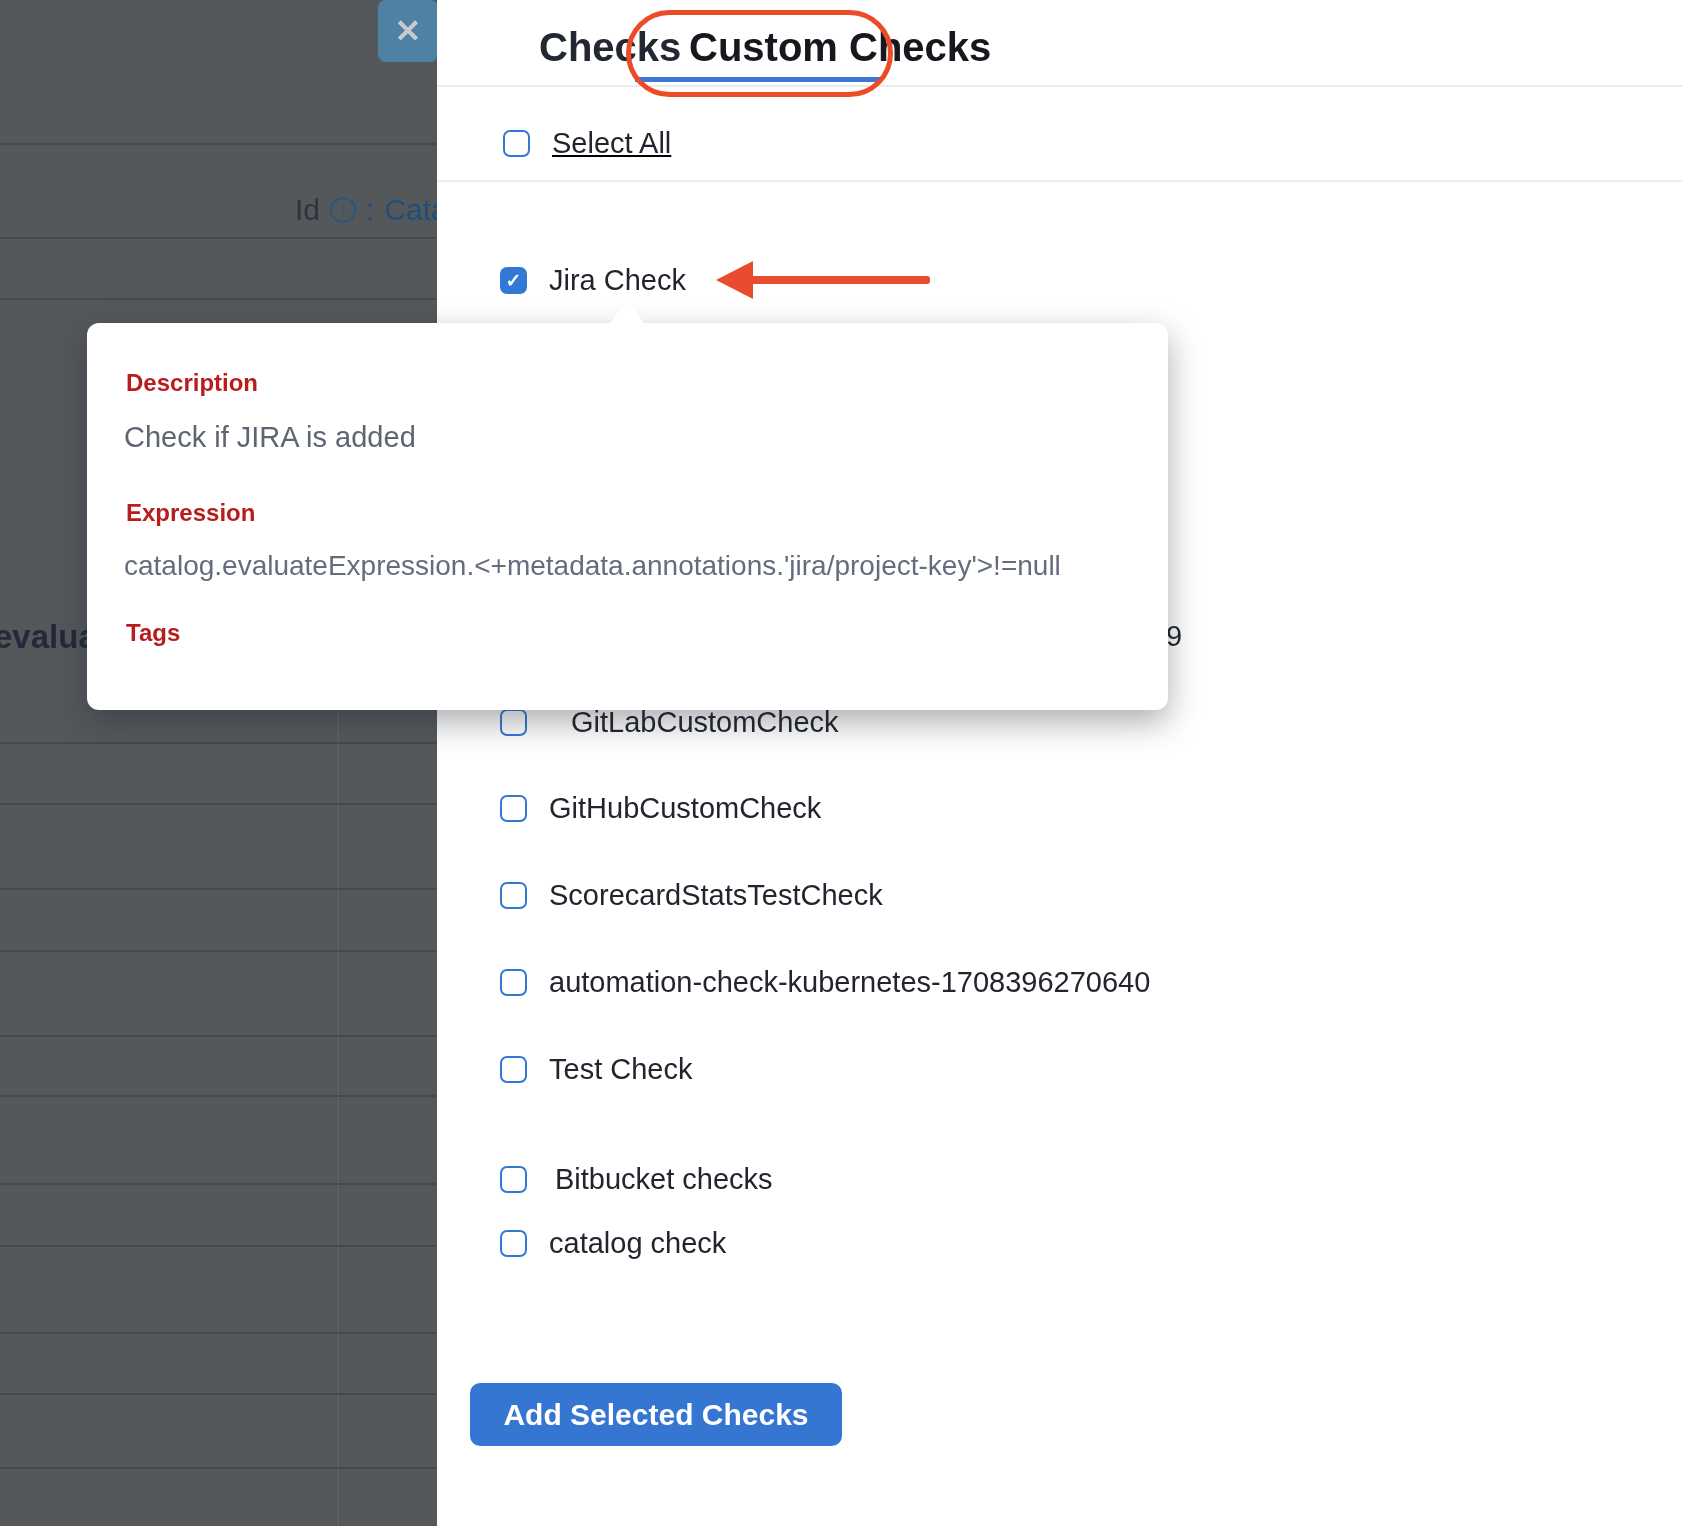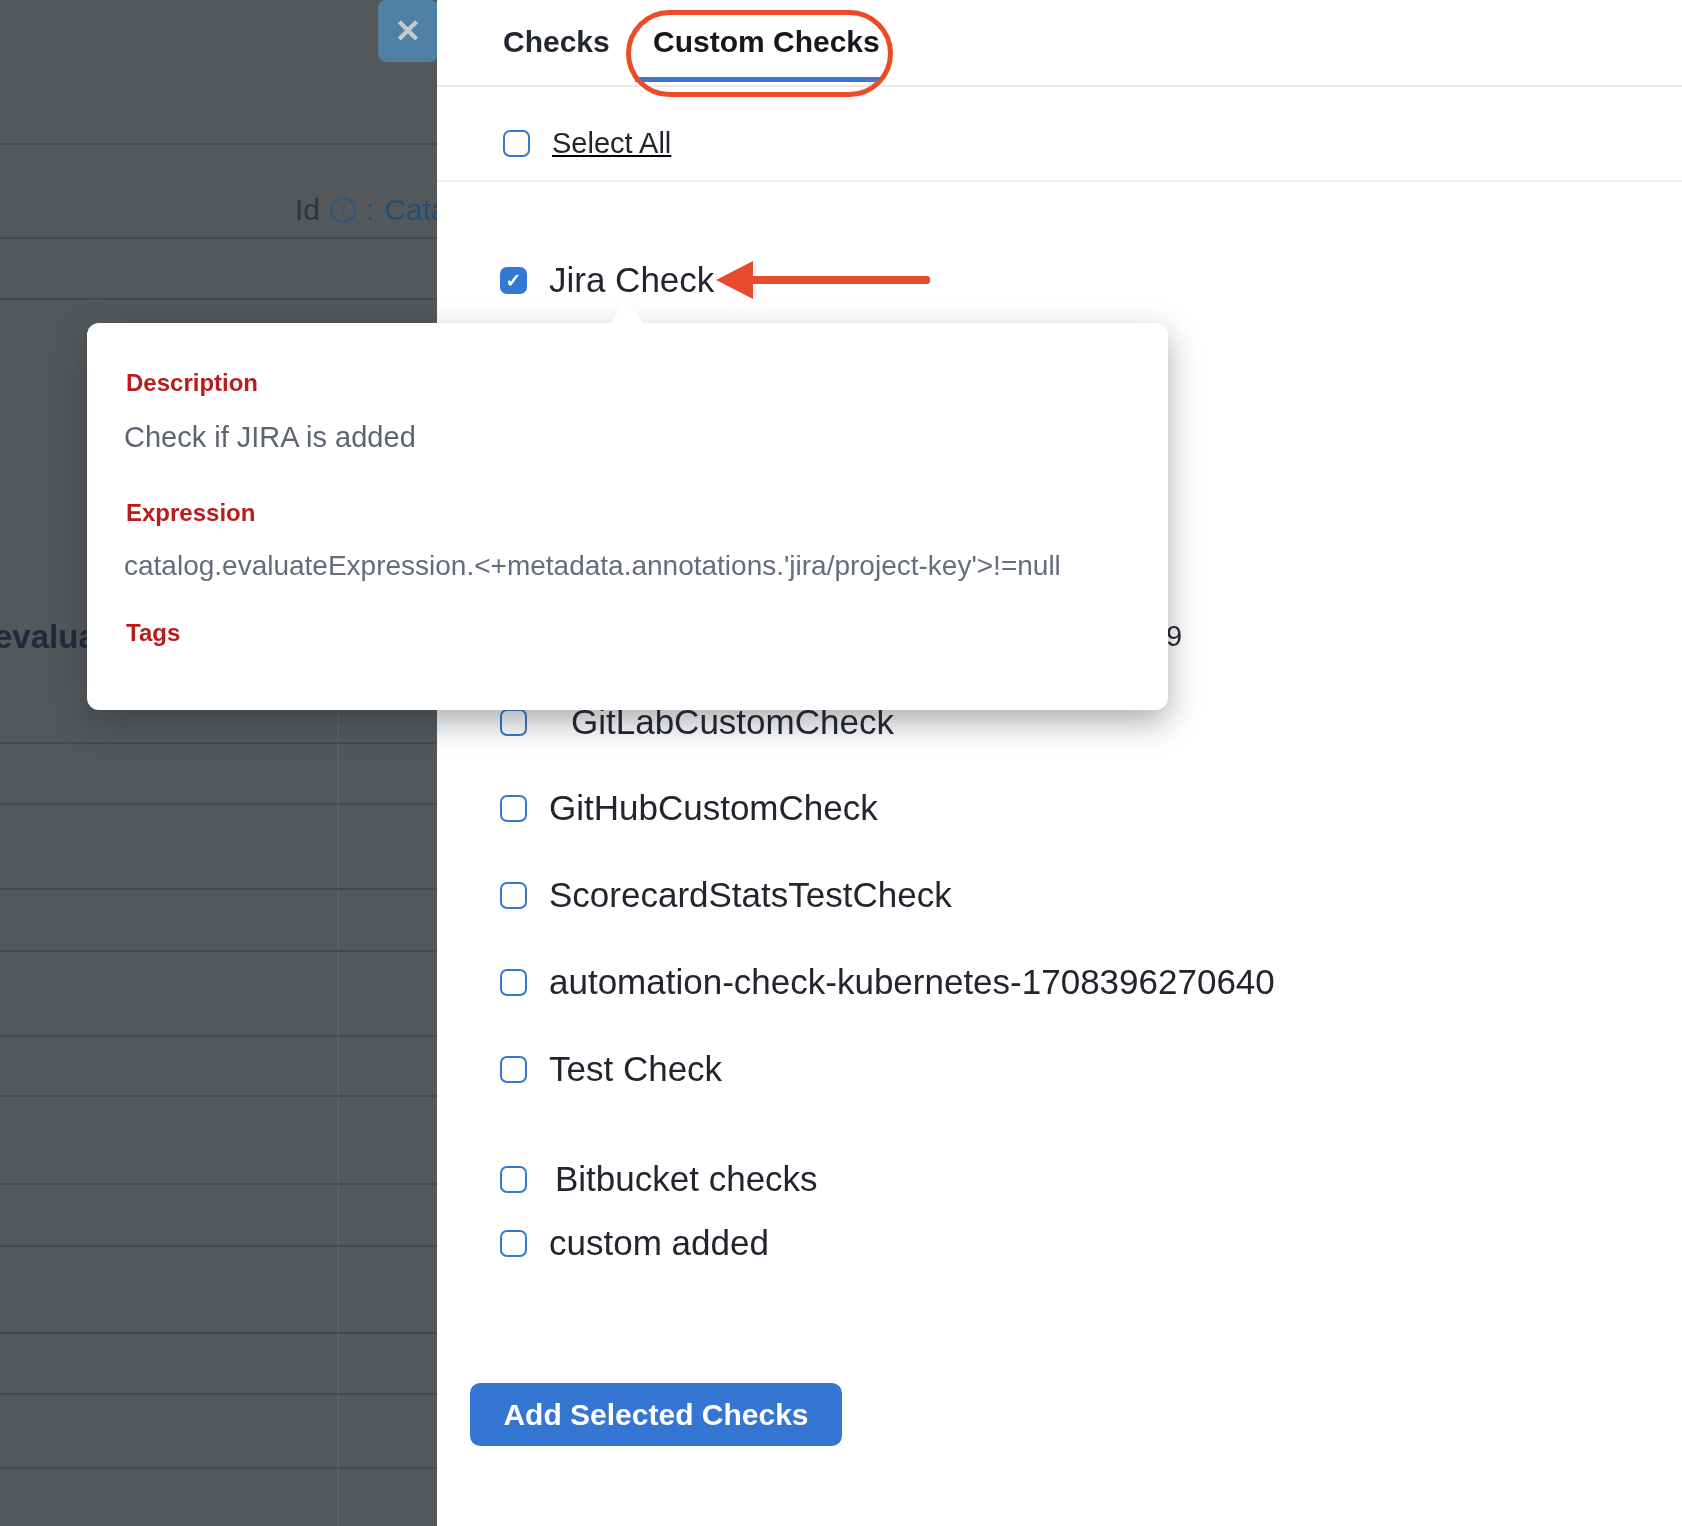--- a/index.html
+++ b/index.html
@@ -19,38 +19,38 @@
                 display:flex; align-items:center; gap:10px;justify-content:flex-end; }
   .info-circle { width:26px; height:26px; border:2px solid #2b567e; border-radius:50%;
                  color:#2b567e; font-size:17px; font-style:italic; font-family:"Liberation Serif",serif;
                  display:flex; align-items:center; justify-content:center; }
   .dim-blue { color:#1f4f78; }
   #dim-row-text { left:-6px; top:618px; font-size:33px; font-weight:bold; color:#23293a; }
 
   
   #panel { left:437px; top:0; width:1245px; height:1526px; background:#ffffff; z-index:2; }
   #tabs-divider { left:437px; top:85px; width:1245px; height:2px; background:#e9ebee; z-index:3; }
-  .tab { z-index:4; font-size:30px; color:#232732; white-space:nowrap; cursor:pointer; }
+  .tab { z-index:4; font-size:40px; color:#232732; white-space:nowrap; cursor:pointer;margin-left:36px; }
   #tab-checks { left:503px; top:25px; font-weight:600; }
   #tab-custom { left:653px; top:25px; font-weight:700; color:#15181d; }
   #tab-underline { left:635px; top:77px; width:245px; height:5px; background:#3b76d8; z-index:4; }
 
   
   .cbx { width:27px; height:27px; border:2.5px solid #3478d6; border-radius:7px;
          background:#fff; flex:0 0 27px; }
   .cbx.checked { background:#3478d6; border-color:#3478d6; color:#fff; font-size:19px;
                  font-weight:bold; display:flex; align-items:center; justify-content:center; }
 
   #select-all-row { left:503px; top:127px; display:flex; align-items:center; gap:22px; z-index:4;text-decoration:underline; }
   #select-all-row .lbl { font-size:29px; color:#22252e; }
   #select-divider { left:437px; top:180px; width:1245px; height:2px; background:#eceef1; z-index:3; }
 
   .check-row { position:absolute; left:500px; display:flex; align-items:center; gap:22px;
                height:54px; z-index:4; }
-  .check-row .lbl { font-size:35px; color:#22252e; white-space:nowrap; }
+  .check-row .lbl { font-size:29px; color:#22252e; white-space:nowrap; }
 
   .fragment { z-index:4; font-size:29px; color:#22252e; }
 
   
   #tooltip { left:87px; top:323px; width:1081px; height:387px; background:#fff;
              border-radius:12px; box-shadow:0 12px 32px rgba(35,40,48,.38); z-index:6; }
   #tooltip-caret { left:610px; top:301px; width:0; height:0; border-left:17px solid transparent;
                    border-right:17px solid transparent; border-bottom:22px solid #fff; z-index:7; }
   .tip-h { position:absolute; left:39px; font-size:24px; font-weight:bold; color:#b91c1c; }
   .tip-b { position:absolute; left:37px; font-size:29px; color:#5d6472; white-space:nowrap; }
@@ -136,21 +136,21 @@
     <div class="check-row" style="top: 1042px;">
       <span class="cbx"></span>
       <span class="lbl">Test Check</span>
     </div>
     <div class="check-row" style="top: 1152px; gap: 28px;">
       <span class="cbx"></span>
       <span class="lbl">Bitbucket checks</span>
     </div>
     <div class="check-row" style="top: 1216px;">
       <span class="cbx"></span>
-      <span class="lbl">custom added</span>
+      <span class="lbl">catalog check</span>
     </div>
   </div>
 
 <span class="fragment abs" style="left:1153px; top:533px">0</span>
 <span class="fragment abs" style="left:1166px; top:620px">9</span>
 
 <button id="add-btn" class="abs">Add Selected Checks</button>
 
 <div id="tooltip-caret" class="abs"></div>
 <div id="tooltip" class="abs">

